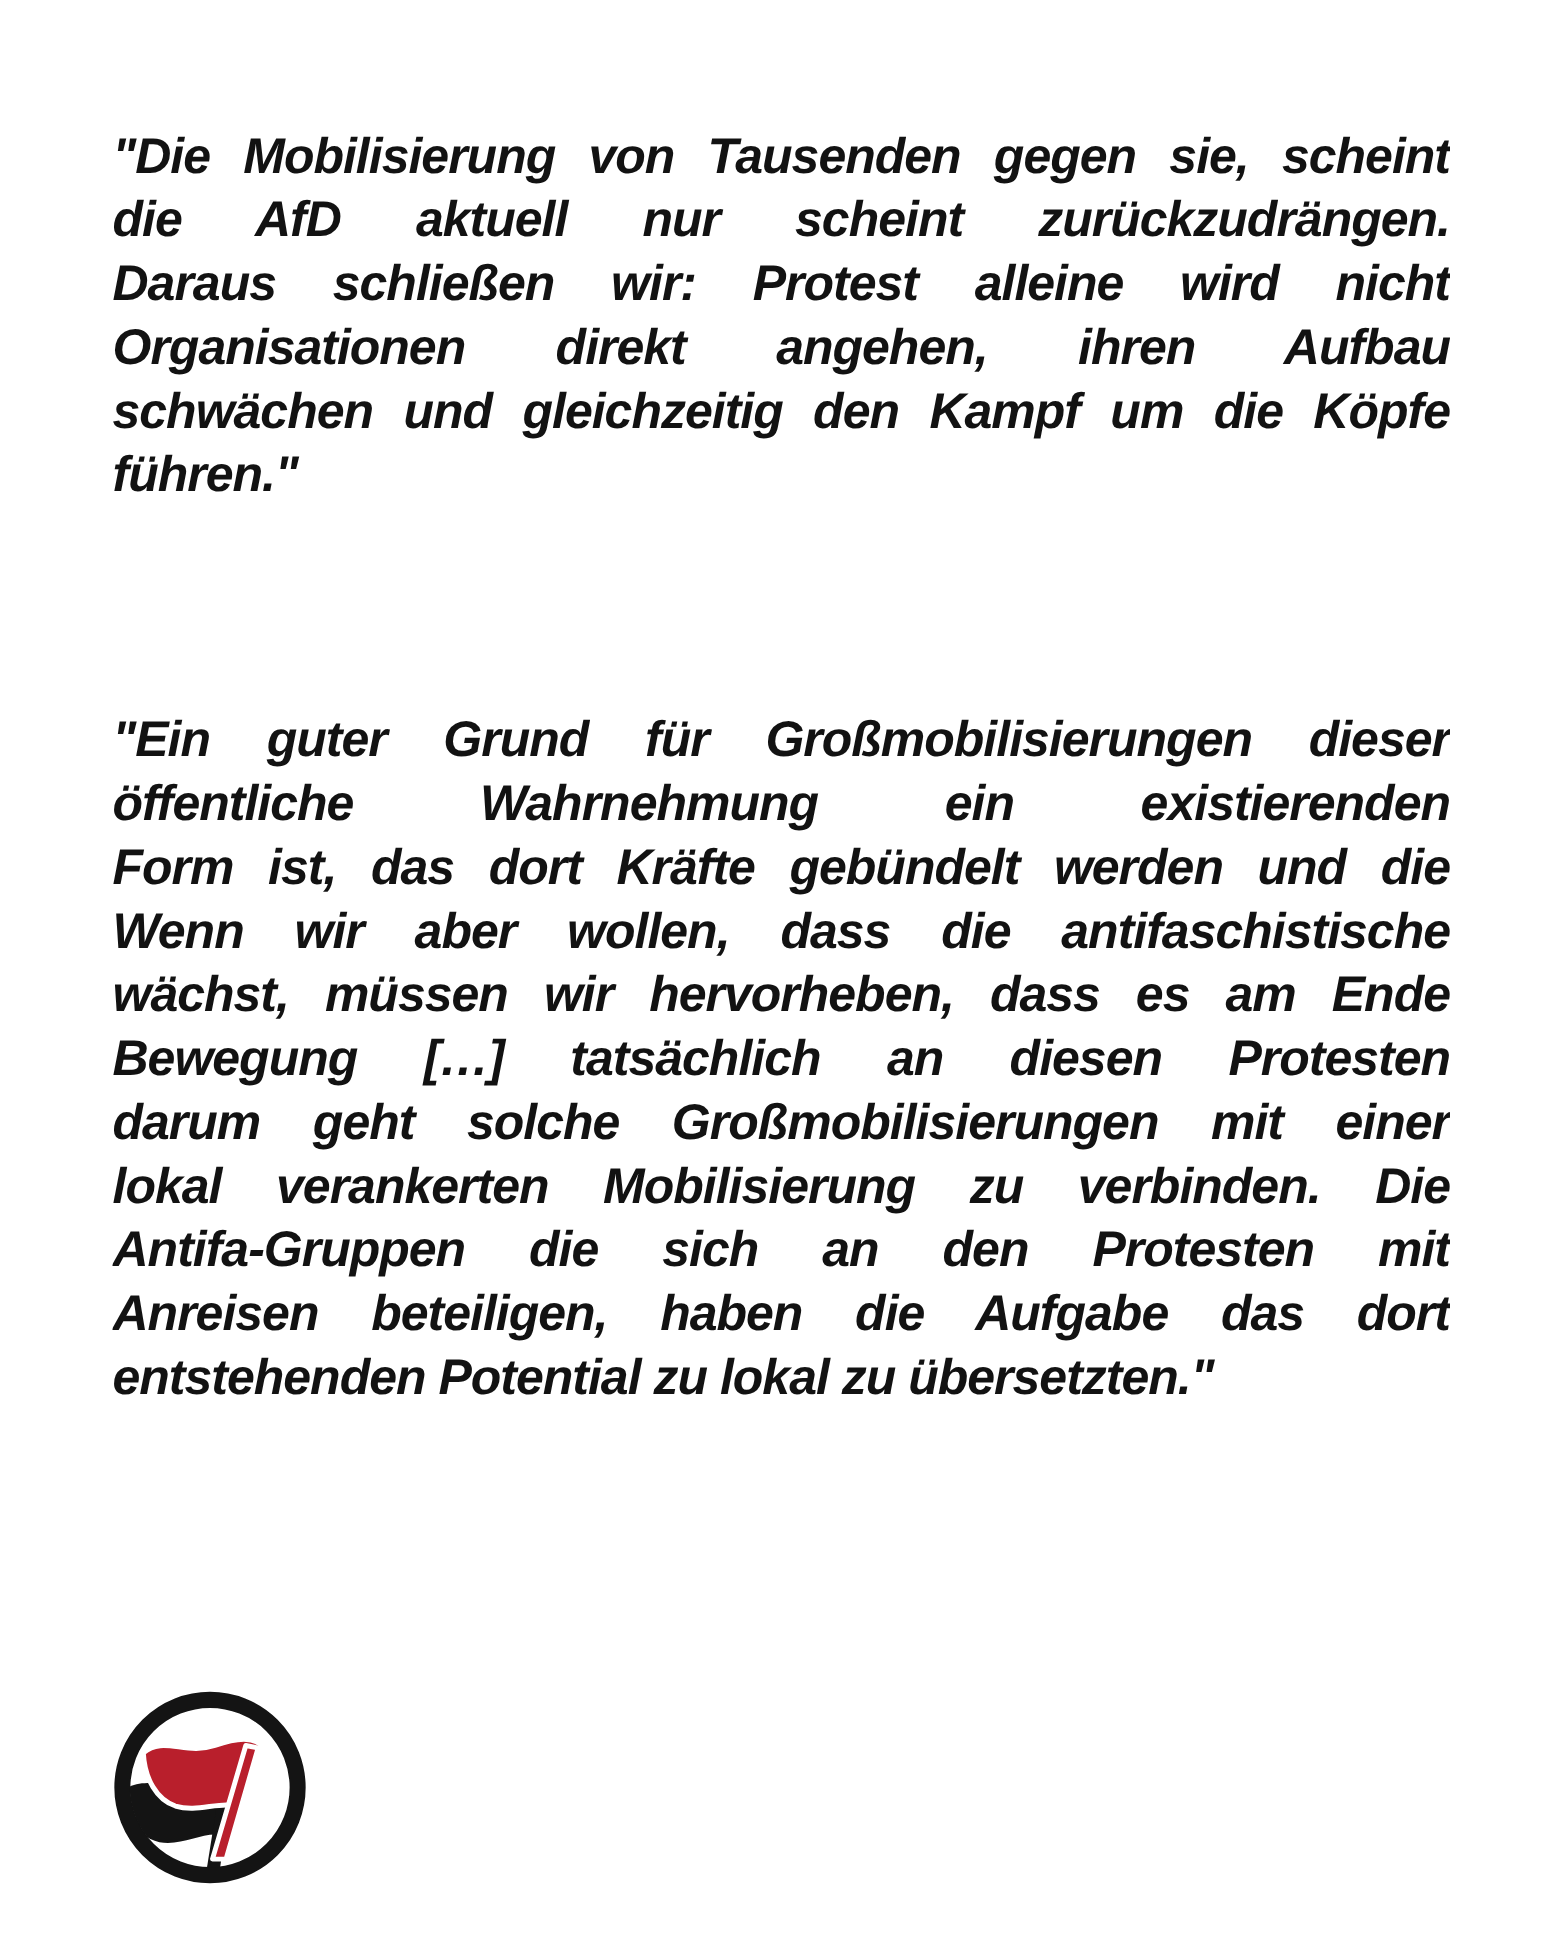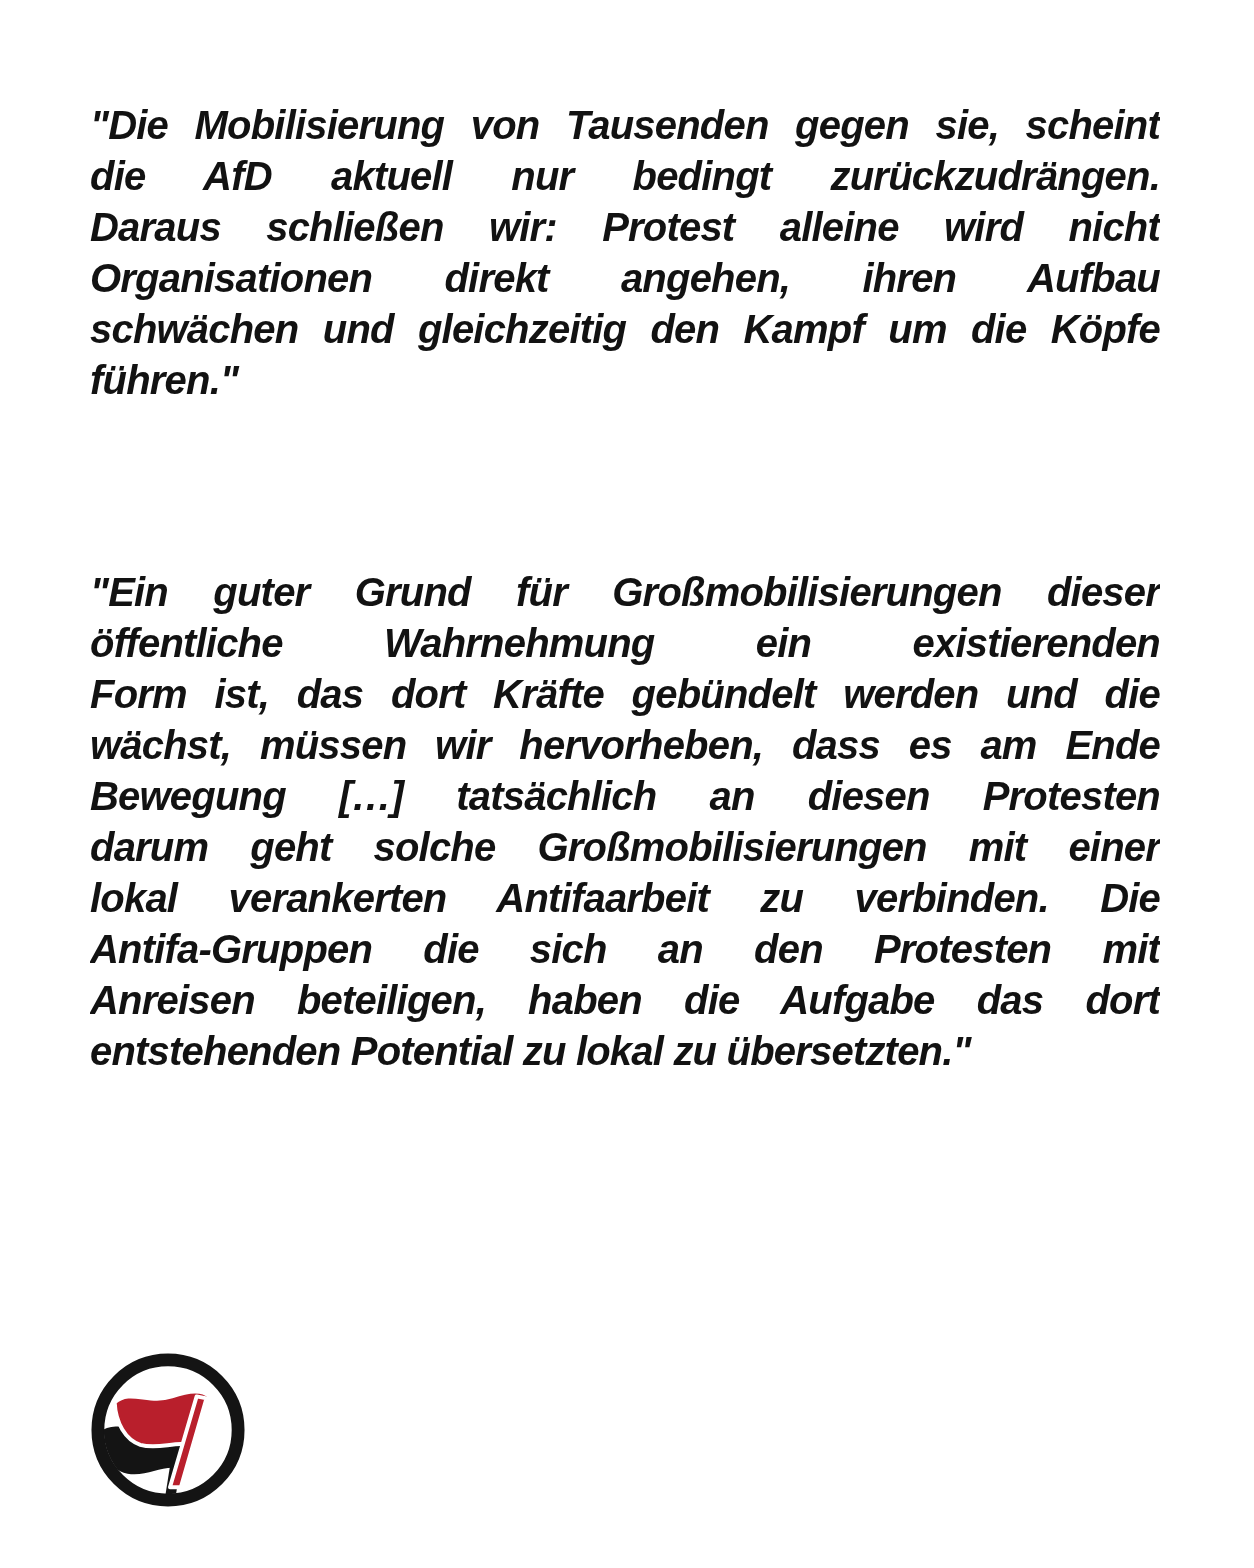--- a/index.html
+++ b/index.html
@@ -44,35 +44,36 @@
     top: 1351px;
     width: 158px;
     height: 158px;
   }
 </style>
 </head>
 <body>
 
 <div class="quote-block" id="quote-1">
   <div class="qline jline">"Die Mobilisierung von Tausenden gegen sie, scheint</div>
-  <div class="qline jline">die AfD aktuell nur bedingt zurückzudrängen.</div>
+  <div class="qline jline">die AfD aktuell nur scheint zurückzudrängen.</div>
   <div class="qline jline">Daraus schließen wir: Protest alleine wird nicht</div>
   <div class="qline jline">Organisationen direkt angehen, ihren Aufbau</div>
   <div class="qline jline">schwächen und gleichzeitig den Kampf um die Köpfe</div>
   <div class="qline nline">führen."</div>
 </div>
 
 <div class="quote-block" id="quote-2">
   <div class="qline jline">"Ein guter Grund für Großmobilisierungen dieser</div>
   <div class="qline jline">öffentliche Wahrnehmung ein existierenden</div>
   <div class="qline jline">Form ist, das dort Kräfte gebündelt werden und die</div>
+  <div class="qline jline">Wenn wir aber wollen, dass die antifaschistische</div>
   <div class="qline jline">wächst, müssen wir hervorheben, dass es am Ende</div>
   <div class="qline jline">Bewegung […] tatsächlich an diesen Protesten</div>
   <div class="qline jline">darum geht solche Großmobilisierungen mit einer</div>
-  <div class="qline jline">lokal verankerten Antifaarbeit zu verbinden. Die</div>
+  <div class="qline jline">lokal verankerten Mobilisierung zu verbinden. Die</div>
   <div class="qline jline">Antifa-Gruppen die sich an den Protesten mit</div>
   <div class="qline jline">Anreisen beteiligen, haben die Aufgabe das dort</div>
   <div class="qline nline">entstehenden Potential zu lokal zu übersetzten."</div>
 </div>
 
 <svg id="logo" viewBox="0 0 160 160" aria-hidden="true">
   <defs>
     <clipPath id="ring-clip">
         <circle cx="80" cy="80" r="65"></circle>
       </clipPath>

